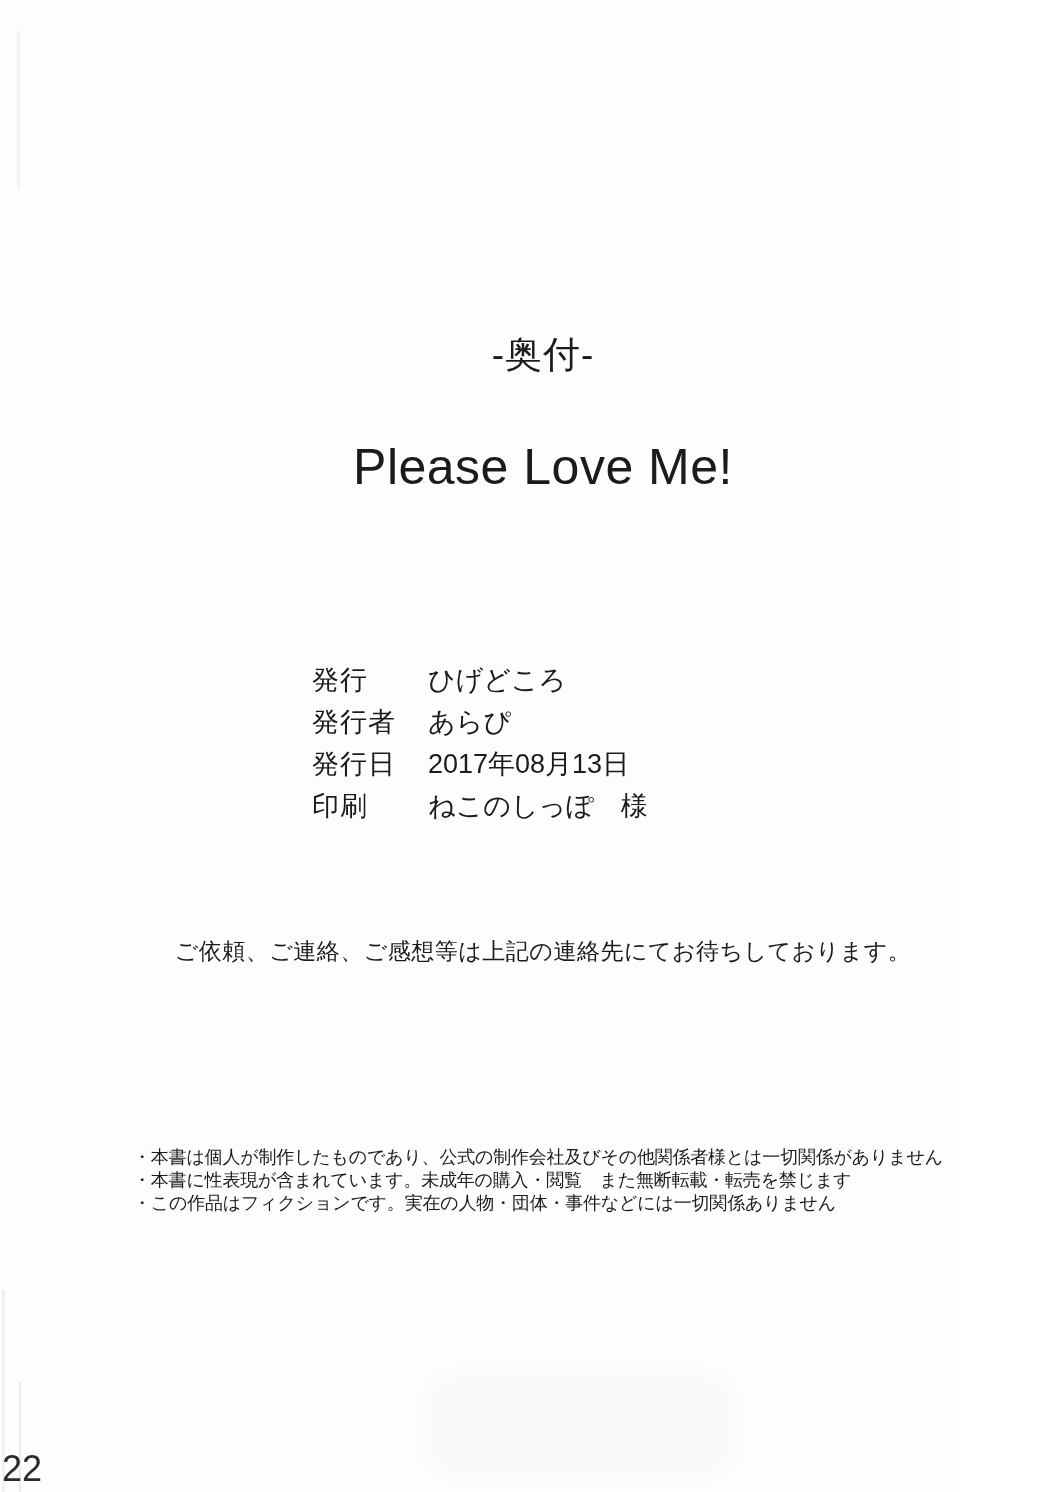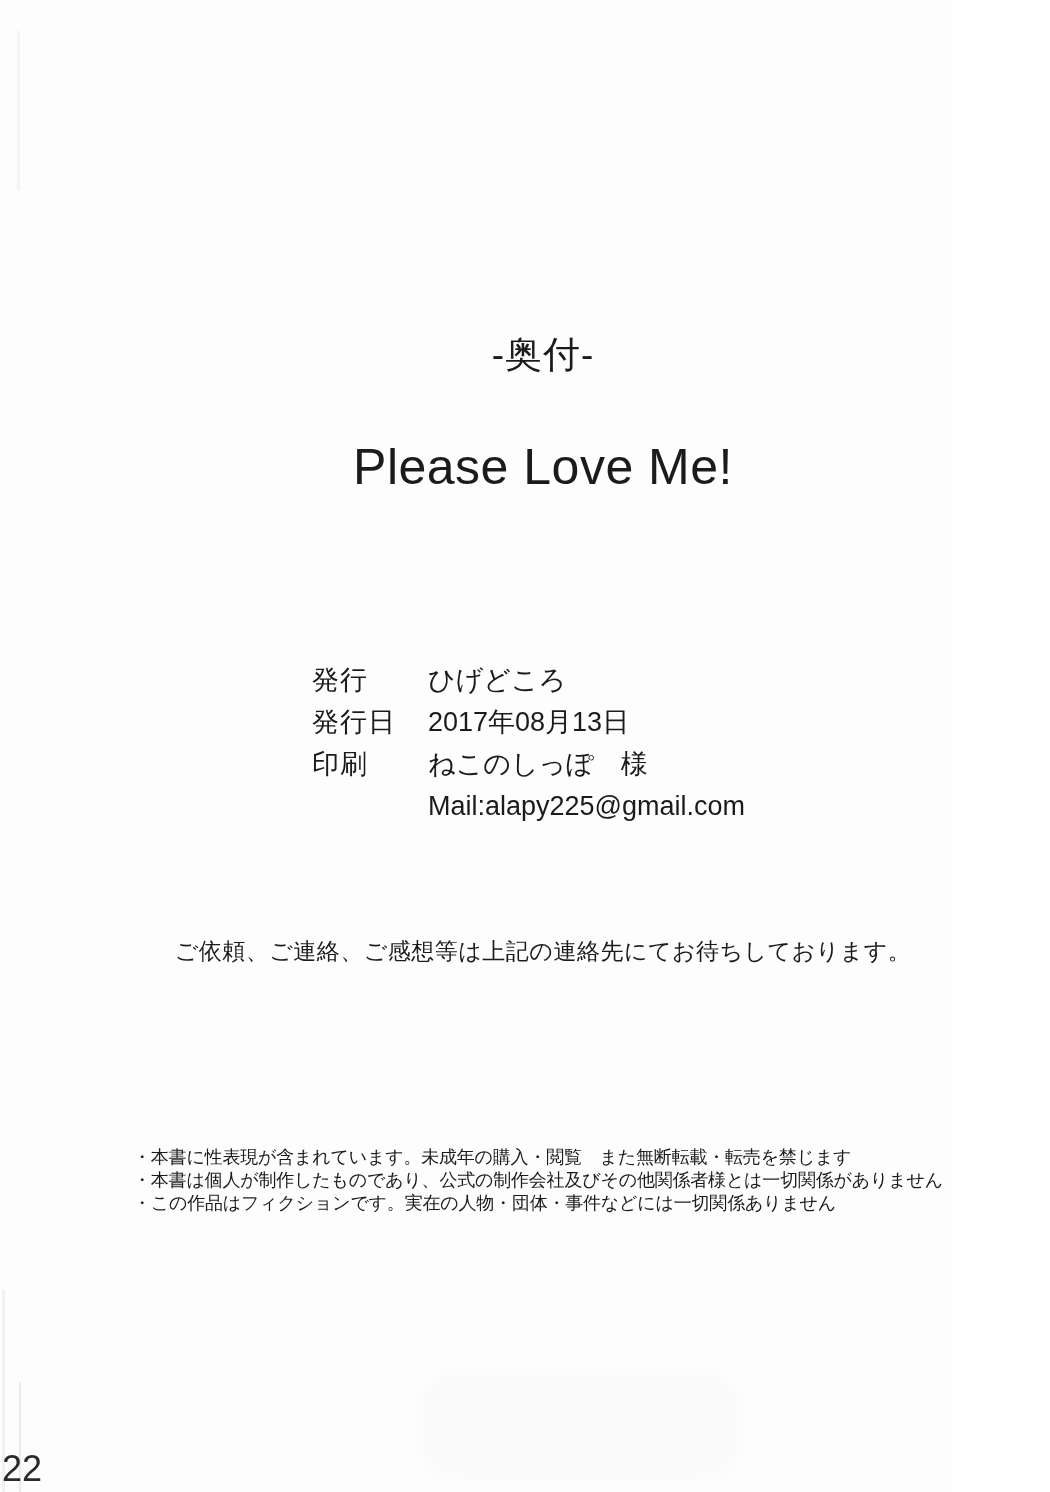--- a/index.html
+++ b/index.html
@@ -107,35 +107,35 @@
 
   <div class="centered-line section-title">-奥付-</div>
 
   <div class="centered-line book-title">Please Love Me!</div>
 
   <div class="colophon">
     <div class="colophon-row">
       <span class="colophon-label">発行</span><span class="colophon-value">ひげどころ</span>
     </div>
     <div class="colophon-row">
+      <span class="colophon-label">発行者</span><span class="colophon-value">あらぴ</span>
+    </div>
+    <div class="colophon-row">
       <span class="colophon-label">発行日</span><span class="colophon-value">2017年08月13日</span>
     </div>
     <div class="colophon-row">
       <span class="colophon-label">印刷</span><span class="colophon-value">ねこのしっぽ　様</span>
-    </div>
-    <div class="colophon-row">
-      <span class="colophon-label"></span><span class="colophon-value">Mail:alapy225@gmail.com</span>
     </div>
   </div>
 
   <div class="centered-line contact-note">ご依頼、ご連絡、ご感想等は上記の連絡先にてお待ちしております。</div>
 
   <div class="disclaimers">
+    <div>・本書は個人が制作したものであり、公式の制作会社及びその他関係者様とは一切関係がありません</div>
     <div>・本書に性表現が含まれています。未成年の購入・閲覧　また無断転載・転売を禁じます</div>
-    <div>・本書は個人が制作したものであり、公式の制作会社及びその他関係者様とは一切関係がありません</div>
     <div>・この作品はフィクションです。実在の人物・団体・事件などには一切関係ありません</div>
   </div>
 
   <div class="bleed-smudge"></div>
   <div class="streak-edge-left"></div>
   <div class="streak-bottom-left"></div>
 
   <div class="page-number">22</div>
 
 </div>

